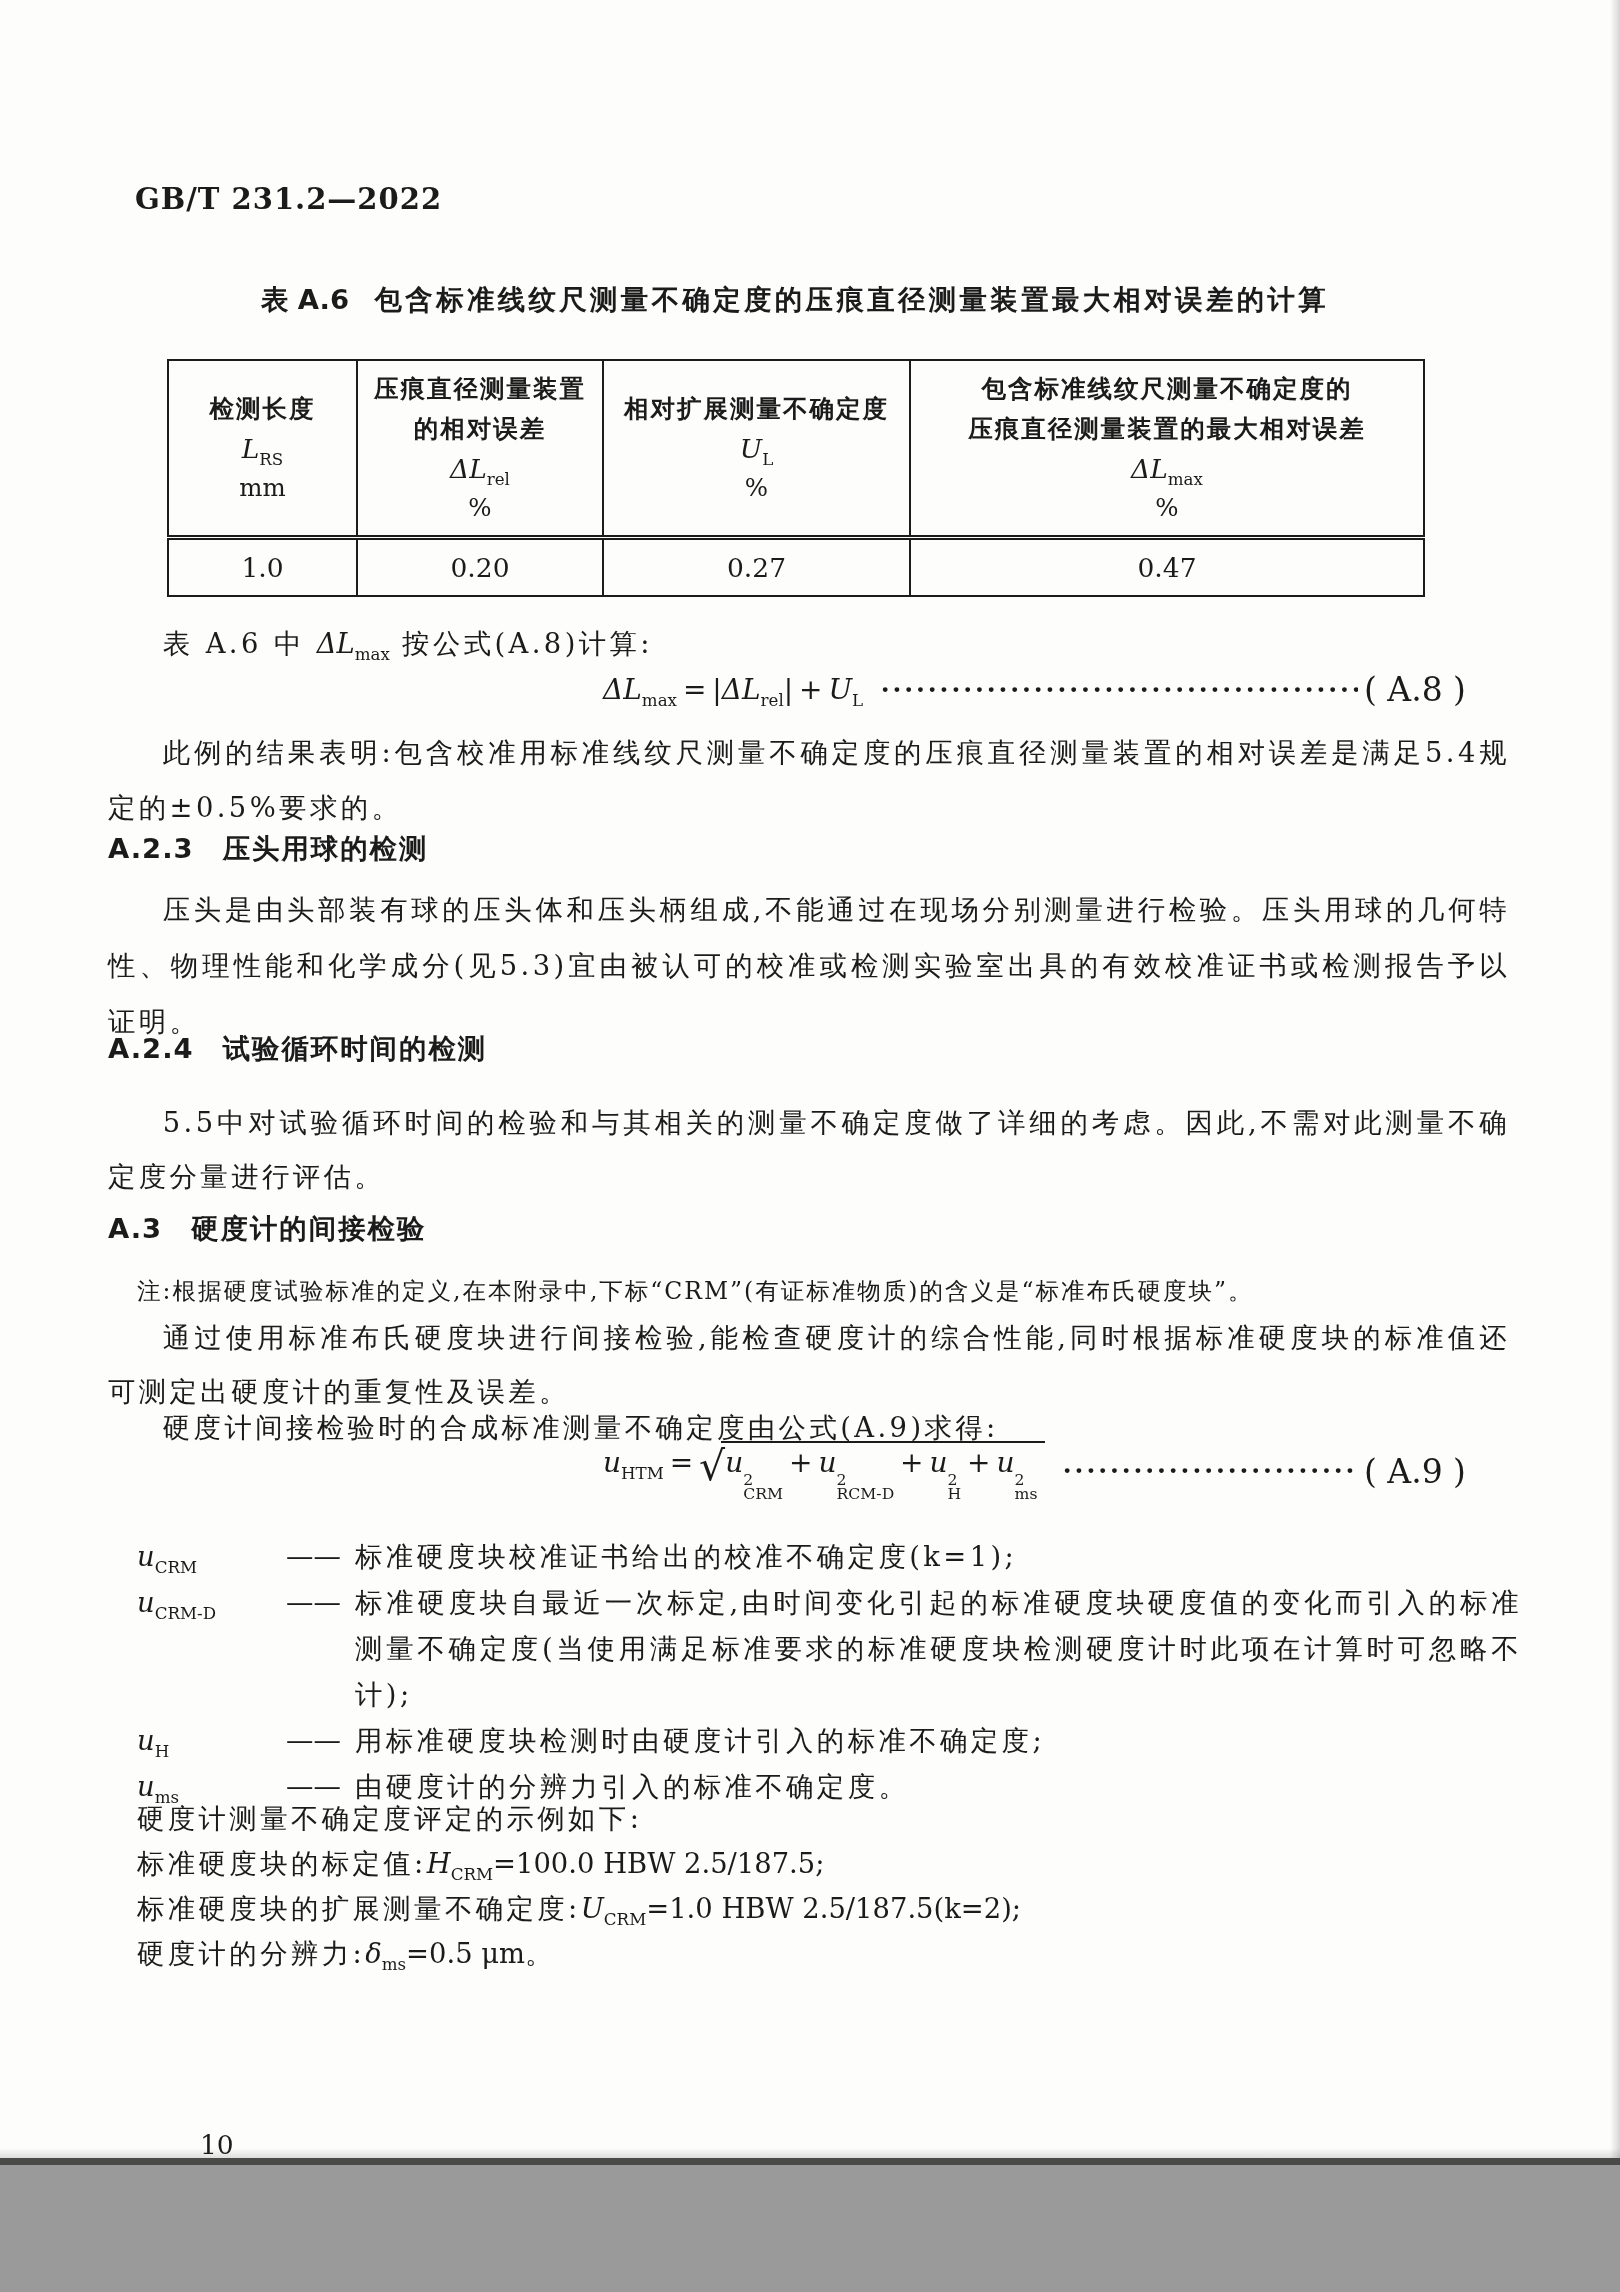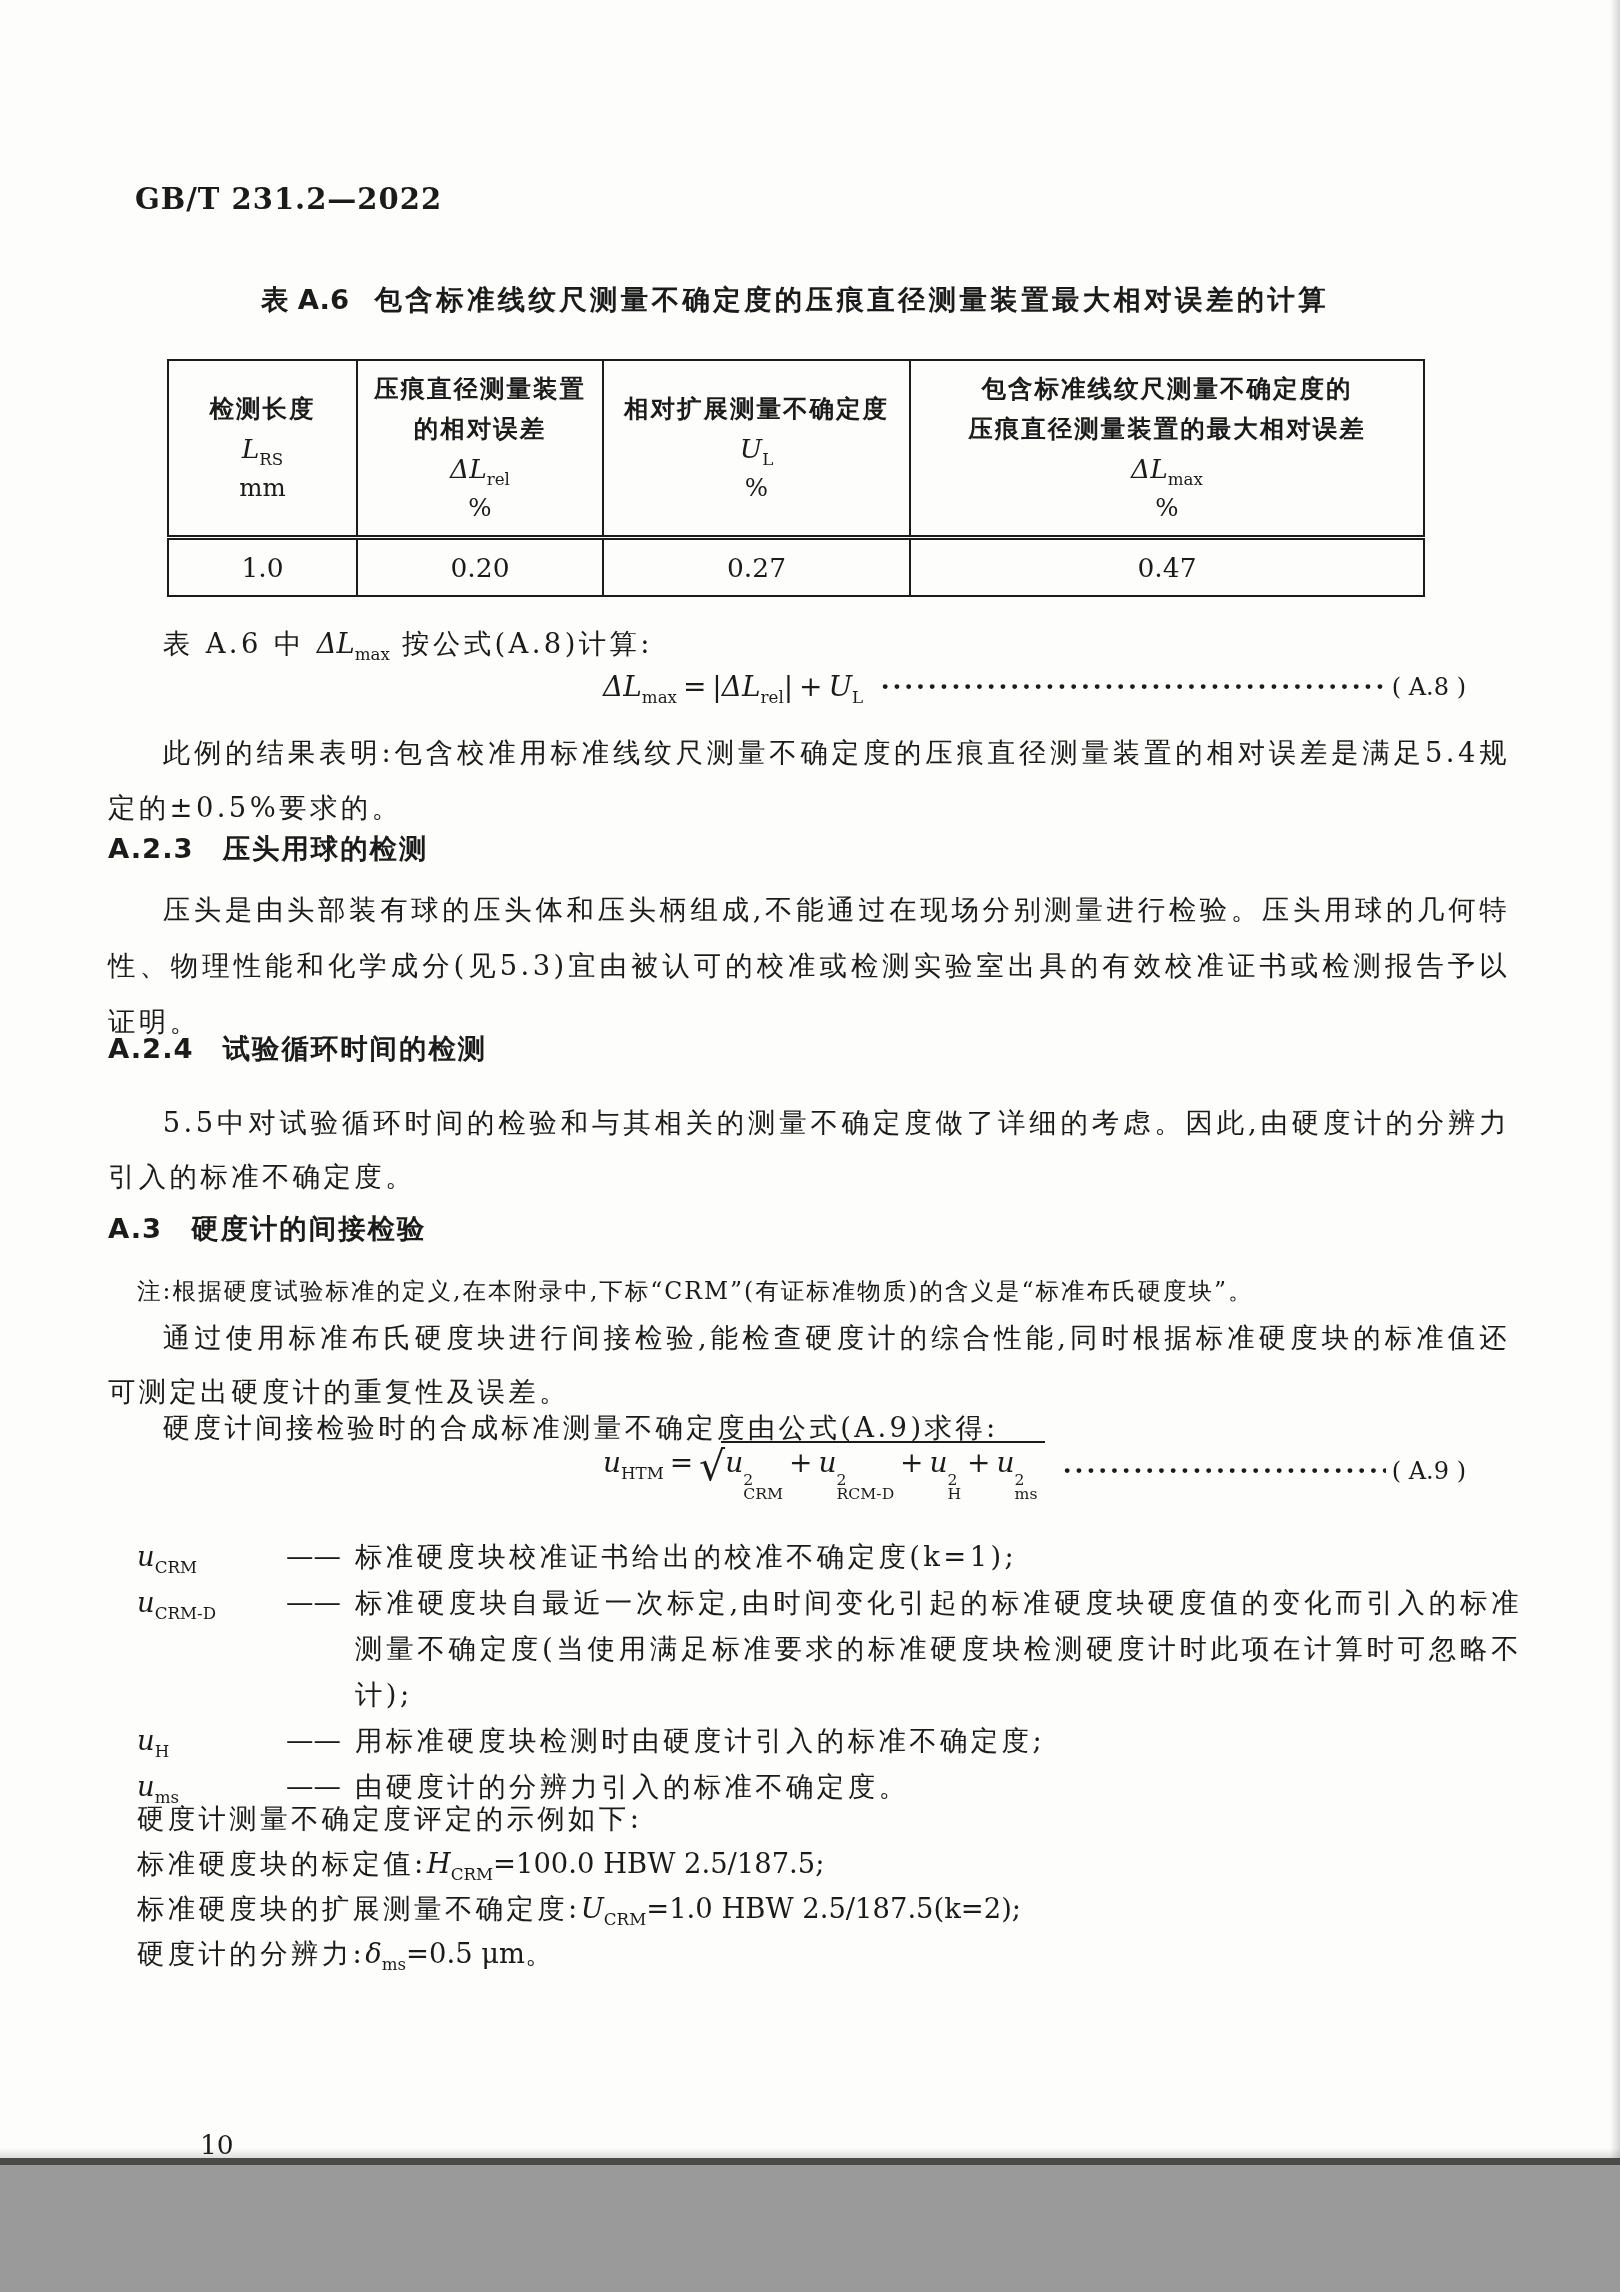--- a/index.html
+++ b/index.html
@@ -46,21 +46,21 @@
     font-weight:bold;font-size:27.4px;letter-spacing:2px;}
   .heading .hnum{margin-right:29px;letter-spacing:1px;}
 
   .formula{left:108px;right:110px;display:flex;align-items:center;padding-right:44px;}
   .fspacer1{width:495px;flex:none;}
   .fspacer2{width:495px;flex:none;}
   .fexpr{flex:none;font-size:28px;white-space:nowrap;}
   .op{padding:0 5.9px;}
   .dots{flex:1;overflow:hidden;white-space:nowrap;font-weight:bold;
     letter-spacing:2.9px;font-size:25.5px;margin:0 5.9px 0 17.6px;}
-  .fnum{flex:none;font-size:24px;}
+  .fnum{flex:none;font-size:33px;}
   .rt{font-size:41px;line-height:0;vertical-align:-7.8px;margin-right:-3.9px;font-style:normal;}
   .radicand{border-top:2.5px solid #1b1b1b;padding:2.9px 7.8px 0 3.9px;display:inline-block;}
   .ss{display:inline-flex;flex-direction:column;align-items:flex-start;
     font-size:15.7px;line-height:14.7px;vertical-align:-12.7px;font-style:normal;letter-spacing:0;}
 
   .note{left:137px;right:110px;font-size:23.5px;line-height:39px;text-align:justify;letter-spacing:2px;}
 
   .defs{left:108px;right:98px;}
   .def-row{display:flex;line-height:46px;font-size:27.4px;}
   .def-term{width:149px;flex:none;padding-left:29px;}
@@ -150,21 +150,21 @@
   <div class="abs heading" style="top:831px;">
     <span class="hnum">A.2.3</span><span>压头用球的检测</span>
   </div>
 
   <div class="abs para cjk" style="top:882px;text-indent:2em;line-height:56px;">压头是由头部装有球的压头体和压头柄组成,不能通过在现场分别测量进行检验。压头用球的几何特性、物理性能和化学成分(见5.3)宜由被认可的校准或检测实验室出具的有效校准证书或检测报告予以证明。</div>
 
   <div class="abs heading" style="top:1031px;">
     <span class="hnum">A.2.4</span><span>试验循环时间的检测</span>
   </div>
 
-  <div class="abs para cjk" style="top:1096px;text-indent:2em;line-height:54px;">5.5中对试验循环时间的检验和与其相关的测量不确定度做了详细的考虑。因此,由硬度计的分辨力引入的标准不确定度。</div>
+  <div class="abs para cjk" style="top:1096px;text-indent:2em;line-height:54px;">5.5中对试验循环时间的检验和与其相关的测量不确定度做了详细的考虑。因此,不需对此测量不确定度分量进行评估。</div>
 
   <div class="abs heading" style="top:1211px;">
     <span class="hnum">A.3</span><span>硬度计的间接检验</span>
   </div>
 
   <div class="abs para cjk" style="top:1311px;text-indent:2em;line-height:54px;">通过使用标准布氏硬度块进行间接检验,能检查硬度计的综合性能,同时根据标准硬度块的标准值还可测定出硬度计的重复性及误差。</div>
 
   <div class="abs note" style="top:1272px;">注:根据硬度试验标准的定义,在本附录中,下标“CRM”(有证标准物质)的含义是“标准布氏硬度块”。</div>
 
   <div class="abs para cjk" style="top:1400px;text-indent:2em;">硬度计间接检验时的合成标准测量不确定度由公式(A.9)求得:</div>

